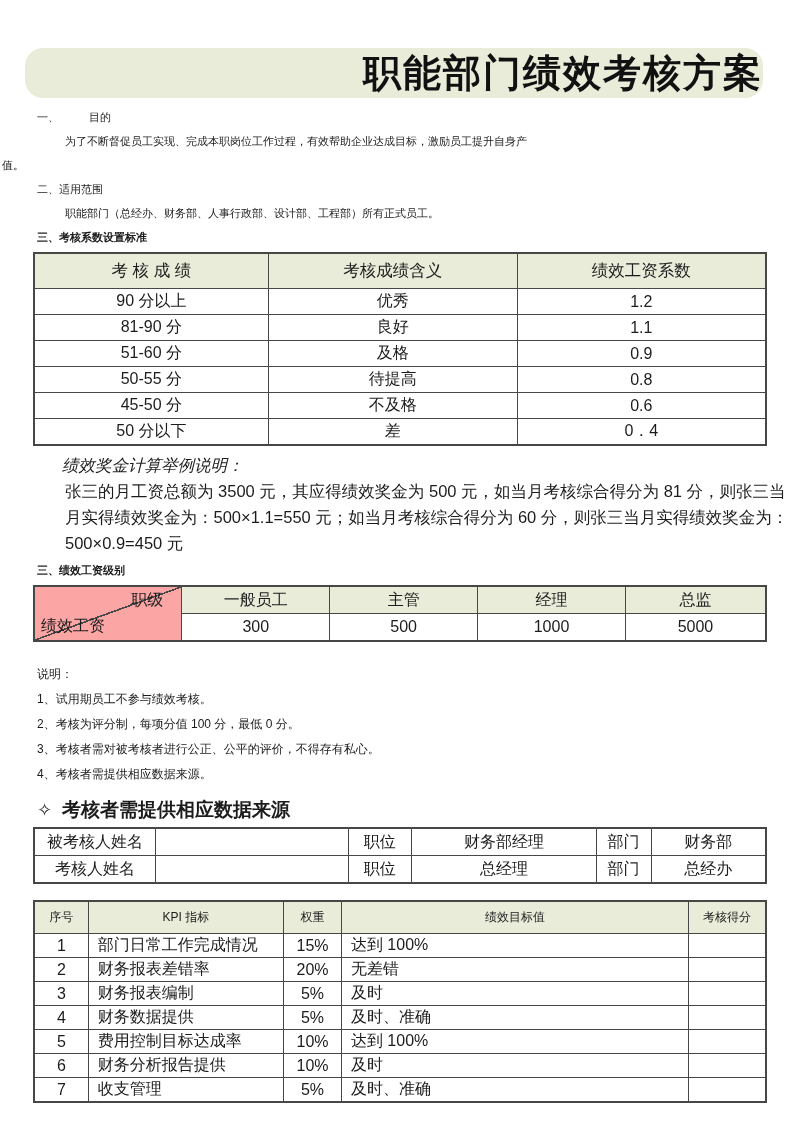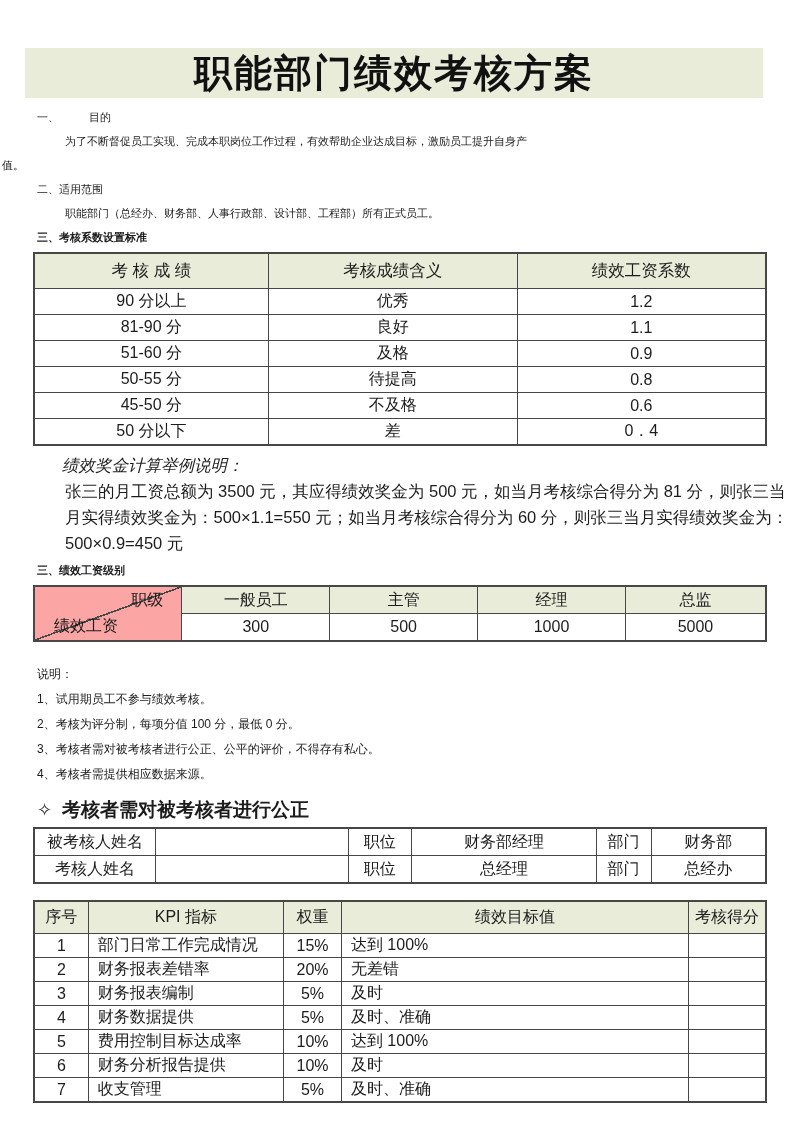--- a/index.html
+++ b/index.html
@@ -10,21 +10,21 @@
     overflow:hidden;
     font-family:"Liberation Sans", sans-serif;
     color:#1c1c1c;
     -webkit-font-smoothing:antialiased;
   }
   
   .title-bar {
     margin:48px 37px 0 25px;
     height:50px;
     background:#e9ecd9;
-    display:flex; align-items:center; justify-content:center;
+    display:flex; align-items:center; justify-content:flex-end;border-radius:18px;
   }
   .title-bar .title-text {
     font-size:38px; font-weight:bold; letter-spacing:2px; line-height:50px;
     color:#111;
   }
   
   .line { font-size:11px; line-height:24px; white-space:pre-wrap; }
   .pl37 { padding-left:37px; }
   .pl65 { padding-left:65px; }
   .pl62 { padding-left:62px;font-style:italic; }
@@ -65,39 +65,39 @@
   }
   .salary-tbl td.diag::before {
     content:""; position:absolute; inset:0;
     background:linear-gradient(to bottom right,
       transparent calc(50% - 0.8px),
       #474747 calc(50% - 0.8px),
       #474747 calc(50% + 0.8px),
       transparent calc(50% + 0.8px));
   }
   .diag-top   { position:absolute; top:3px;   right:18px; font-size:16px; }
-  .diag-bottom{ position:absolute; bottom:3px; left:19px;  font-size:16px; }
+  .diag-bottom{ position:absolute; bottom:3px; left:6px;  font-size:16px; }
 
   
   .notes-line { font-size:12px; line-height:25px; padding-left:37px; }
 
   
   .kpi-title {
     margin-top:10px; padding-left:37px;
     font-size:19px; font-weight:bold; line-height:26px;
   }
   .kpi-title .diamond { font-weight:normal; margin-right:10px; font-size:18px; }
 
   
   .info-tbl { margin-top:4px; }
   .info-tbl td { height:26px; }
 
   
   .kpi-tbl { margin-top:16px; font-size:15.5px; }
-  .kpi-tbl th { height:31px; font-size:16px;margin-top:8px; }
+  .kpi-tbl th { height:31px; font-size:12px;margin-top:8px; }
   .kpi-tbl td { height:23px; }
   .kpi-tbl td:nth-child(2), .kpi-tbl td:nth-child(4) {
     text-align:left; padding-left:9px;
   }
 </style>
 </head>
 <body>
 
 <div class="page">
 
@@ -200,21 +200,21 @@
 
   <div style="margin-top:20px;">
     <div class="notes-line">说明：</div>
     <div class="notes-line">1、试用期员工不参与绩效考核。</div>
     <div class="notes-line">2、考核为评分制，每项分值 100 分，最低 0 分。</div>
     <div class="notes-line">3、考核者需对被考核者进行公正、公平的评价，不得存有私心。</div>
     <div class="notes-line">4、考核者需提供相应数据来源。</div>
   </div>
 
   <div class="kpi-title">
-    <span class="diamond">✧</span><span>考核者需对被考核者进行公正</span>
+    <span class="diamond">✧</span><span>考核者需提供相应数据来源</span>
   </div>
 
   <table class="tbl info-tbl">
     <colgroup>
         <col style="width:16.6%">
         <col style="width:26.3%">
         <col style="width:8.7%">
         <col style="width:25.2%">
         <col style="width:7.5%">
         <col style="width:15.7%">

